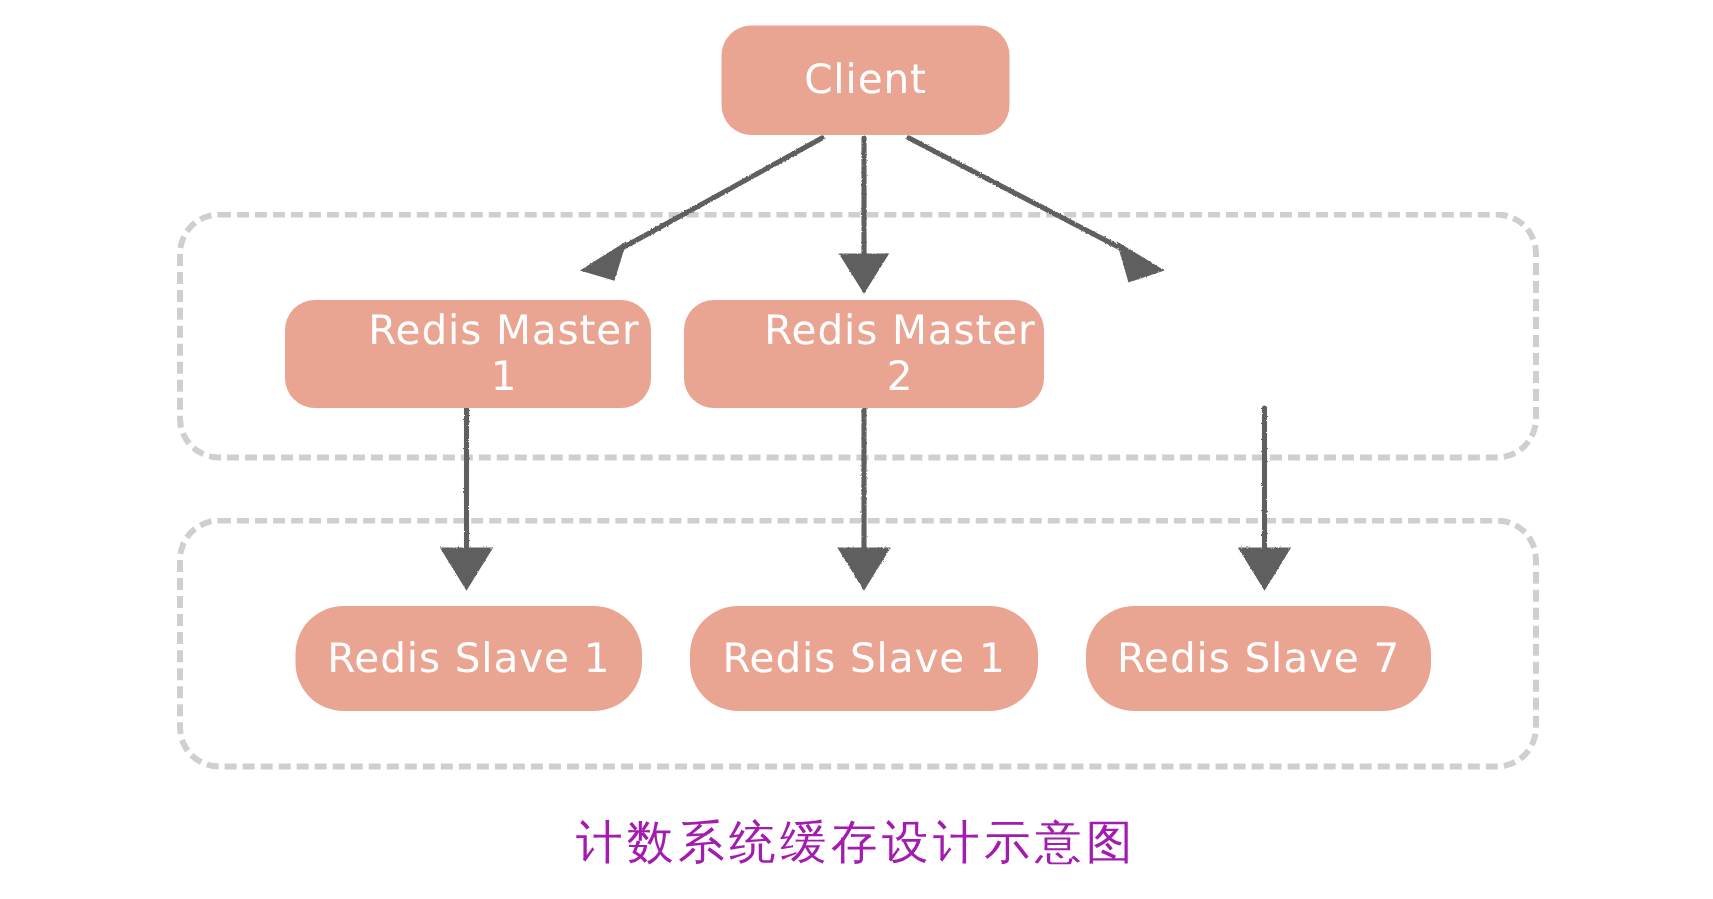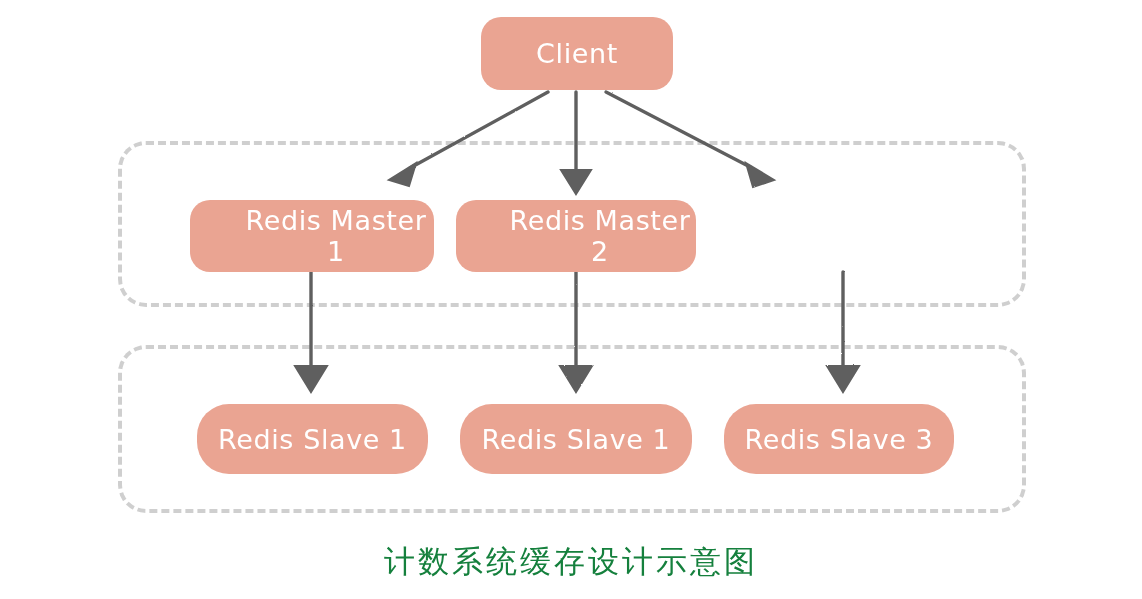--- a/index.html
+++ b/index.html
@@ -59,21 +59,21 @@
   .node-slave {
     font-size: 27px;
     border-radius: 32px;
   }
   .caption {
     position: absolute;
     left: 0;
     top: 541px;
     width: 1142px;
     text-align: center;
-    color: #15803d;
+    color: #a21caf;
     font-size: 31px;
     font-family: "DejaVu Sans", sans-serif;
     letter-spacing: 3px;
     user-select: none;
   }
 </style>
 </head>
 <body>
 
 <div id="canvas">
@@ -139,18 +139,18 @@
 
   <div class="node node-slave" style="left:197px; top:404px; width:231px; height:70px;">
     <span>Redis Slave 1</span>
   </div>
 
   <div class="node node-slave" style="left:460px; top:404px; width:232px; height:70px;">
     <span>Redis Slave 1</span>
   </div>
 
   <div class="node node-slave" style="left:724px; top:404px; width:230px; height:70px;">
-    <span>Redis Slave 3</span>
+    <span>Redis Slave 7</span>
   </div>
 
   <div class="caption">计数系统缓存设计示意图</div>
 
 </div>
 
 </body></html>

